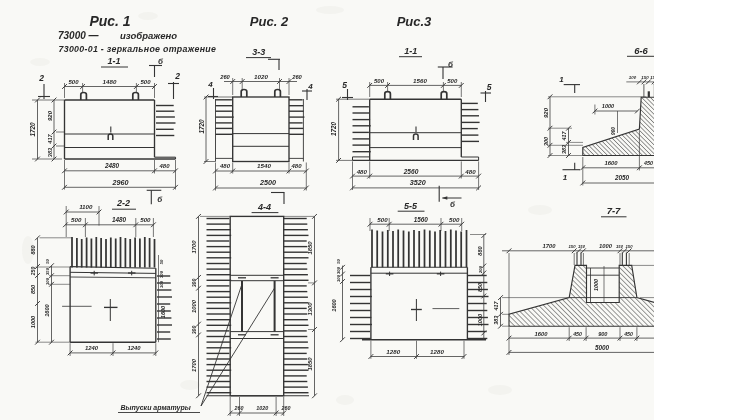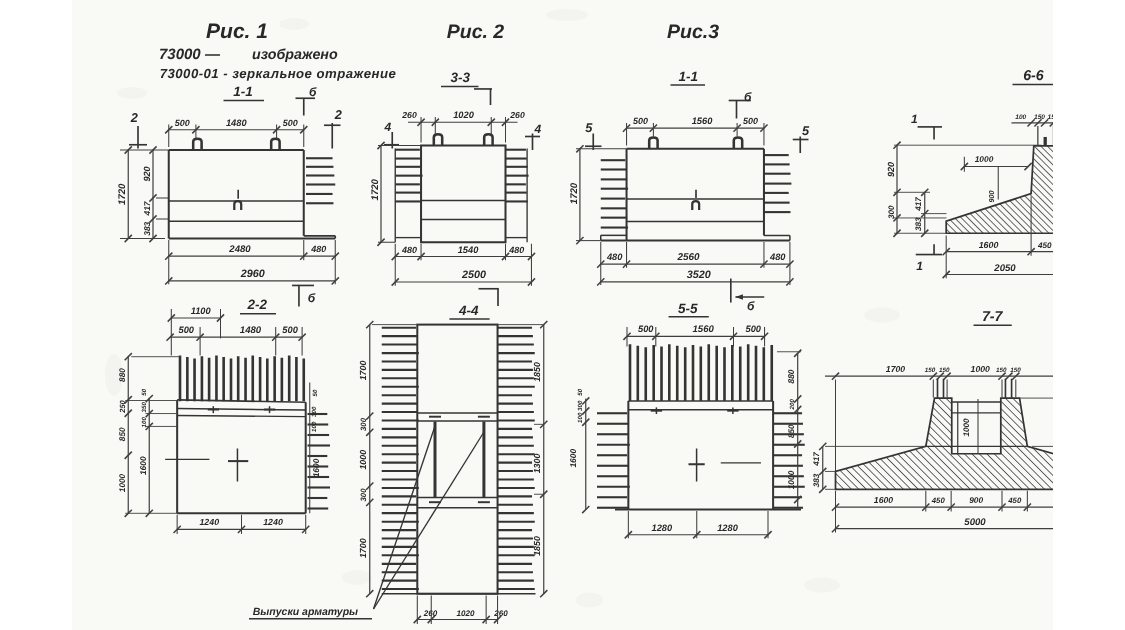--- a/index.html
+++ b/index.html
@@ -1,15 +1,15 @@
 <!DOCTYPE html>
 <html><head><meta charset="utf-8">
 <style>
 html,body{margin:0;padding:0;background:#ffffff;}
-#sheet{width:654px;height:420px;position:relative;background:#f9f9f6;overflow:hidden;margin-left:48px;}
+#sheet{width:654px;height:420px;position:relative;background:#f9f9f6;overflow:hidden;}
 #sheet svg{filter:blur(0.25px);}
 svg text{font-family:"Liberation Sans", sans-serif;}
 </style></head><body>
 <div id="sheet">
 <svg width="750" height="420" viewBox="0 0 750 420">
 <defs>
 <pattern id="h6" width="3.1" height="3.1" patternUnits="userSpaceOnUse" patternTransform="rotate(-45)">
 <line x1="0" y1="0" x2="0" y2="3.1" stroke="#3f3f3f" stroke-width="1.05"></line>
         </pattern>
 <pattern id="h7" width="3.5" height="3.5" patternUnits="userSpaceOnUse" patternTransform="rotate(-45)">

